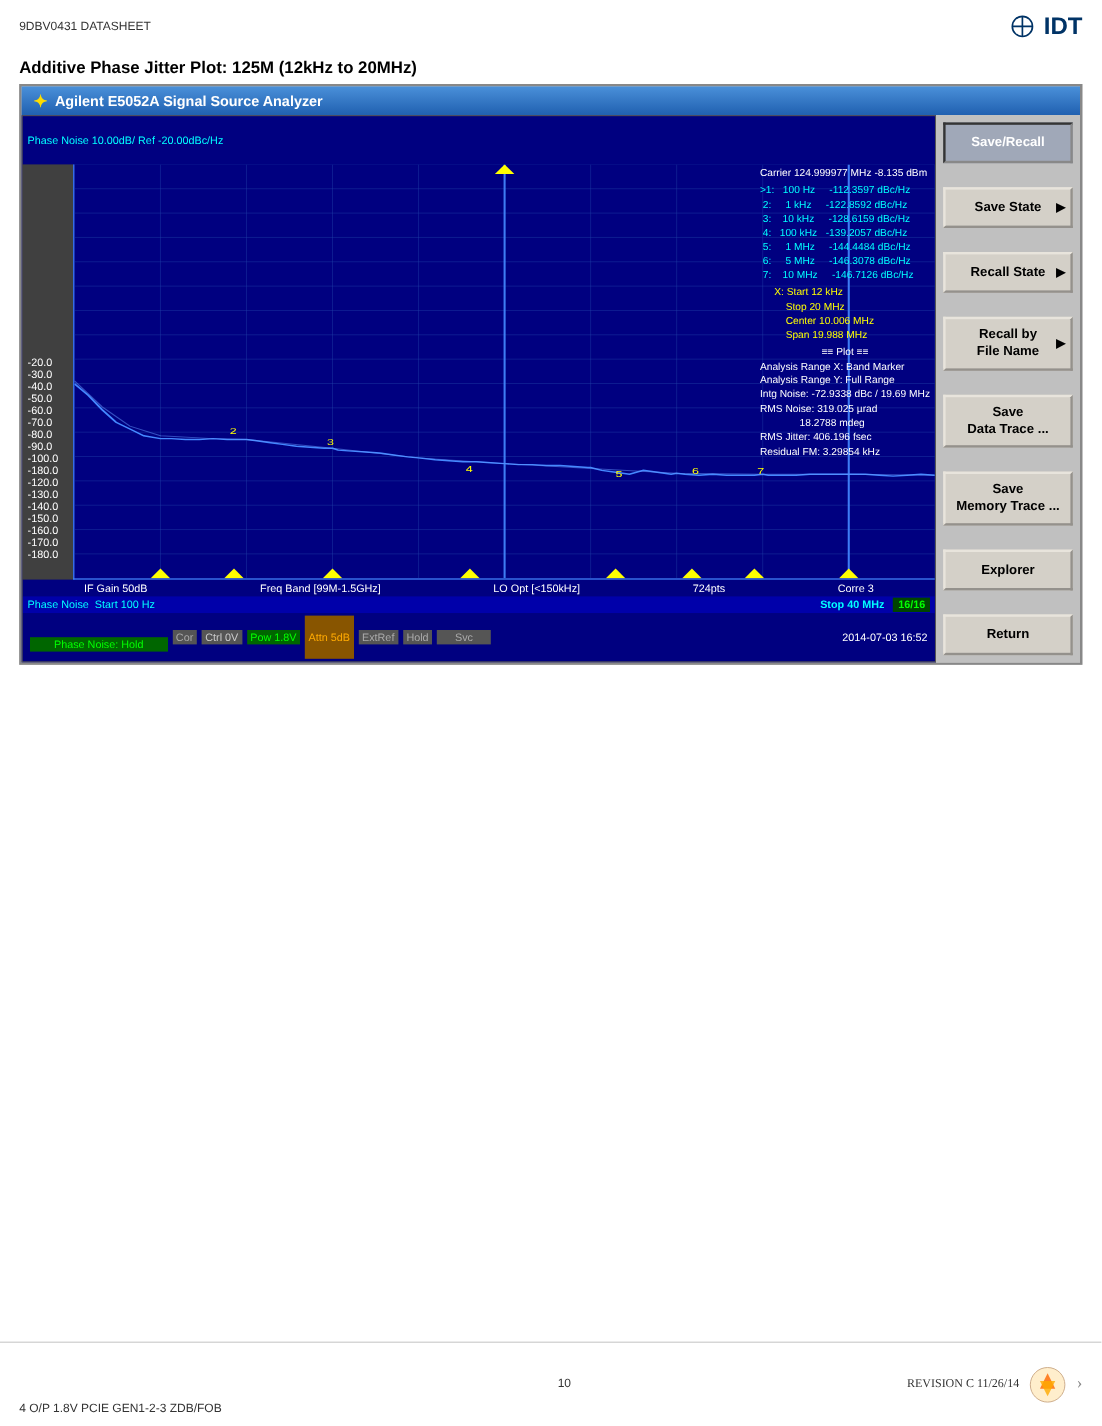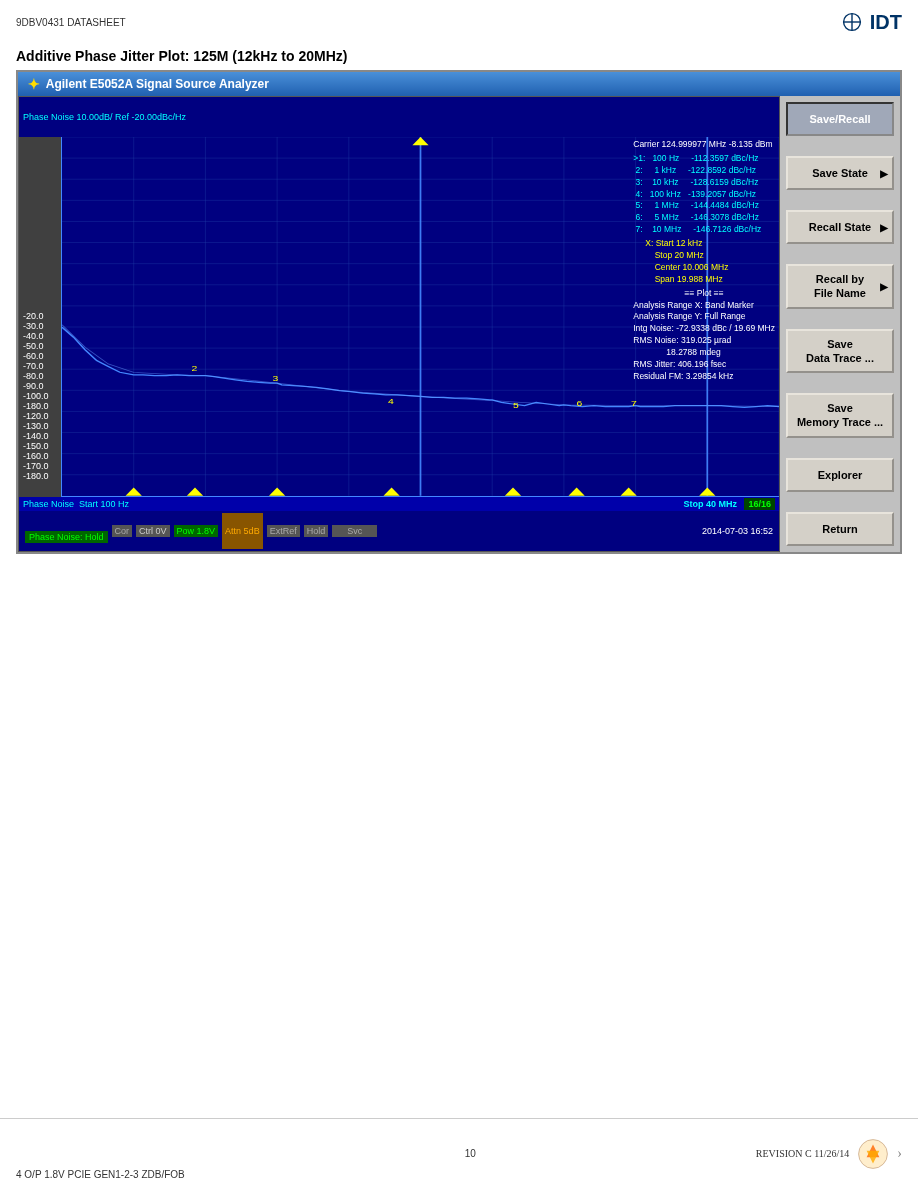--- a/index.html
+++ b/index.html
@@ -409,30 +409,37 @@
               <div>Intg Noise: -72.9338 dBc / 19.69  MHz</div>
               <div>RMS Noise: 319.025 µrad</div>
               <div>&nbsp;&nbsp;&nbsp;&nbsp;&nbsp;&nbsp;&nbsp;&nbsp;&nbsp;&nbsp;&nbsp;&nbsp;&nbsp;&nbsp;18.2788 mdeg</div>
               <div>RMS Jitter: 406.196 fsec</div>
               <div>Residual FM: 3.29854 kHz</div>
             </div>
           </div>
         </div>
       </div>
 
+      <div class="chart-status-bar">
+        <span style="color:#ffffff;">IF Gain 50dB</span>
+        <span style="color:#ffffff;">Freq Band [99M-1.5GHz]</span>
+        <span style="color:#ffffff;">LO Opt [&lt;150kHz]</span>
+        <span style="color:#ffffff;">724pts</span>
+        <span style="color:#ffffff;">Corre 3</span>
+      </div>
 
       <div class="chart-bottom-bar">
         <span style="color:#00ffff;">Phase Noise&nbsp;&nbsp;Start 100 Hz</span>
         <span style="color:#00ffff;font-weight:bold;">Stop 40 MHz&nbsp;&nbsp;
           <span style="background:#004400; padding:1px 4px; color:#00ff00;">16/16</span>
         </span>
       </div>
 
       <div class="status-strip">
-        <span style="background:#006600; color:#00ff00; padding:1px 4px;margin-top:12px;">Phase Noise: Hold</span>
+        <span style="background:#006600; color:#00ff00; padding:1px 20px;margin-top:12px;">Phase Noise: Hold</span>
         <span style="background:#555; color:#aaa; padding:1px 3px;">Cor</span>
         <span style="background:#555; color:#ccc; padding:1px 3px;">Ctrl  0V</span>
         <span style="background:#006600; color:#00ff00; padding:1px 3px;">Pow  1.8V</span>
         <span style="background:#885500; color:#ffaa00; padding:13px 3px;">Attn 5dB</span>
         <span style="background:#555; color:#aaa; padding:1px 3px;">ExtRef</span>
         <span style="background:#555; color:#aaa; padding:1px 3px;">Hold</span>
         <span style="background:#555; color:#aaa; padding:1px 15px;">Svc</span>
         <span style="color:#ffffff; margin-left:auto;">2014-07-03 16:52</span>
       </div>
     </div>

